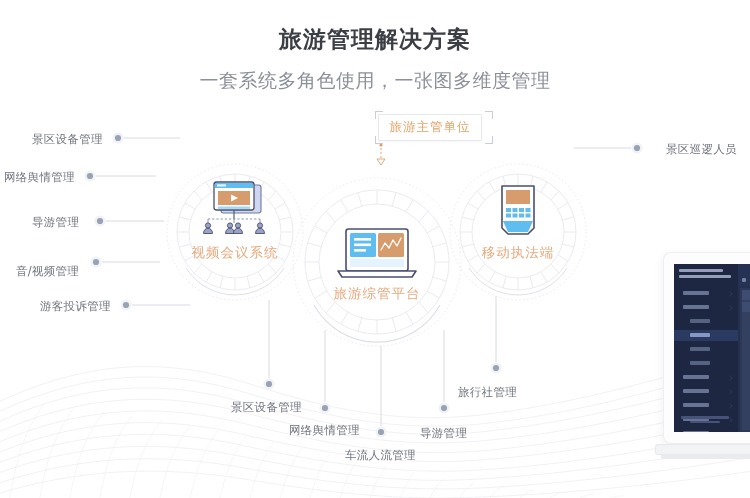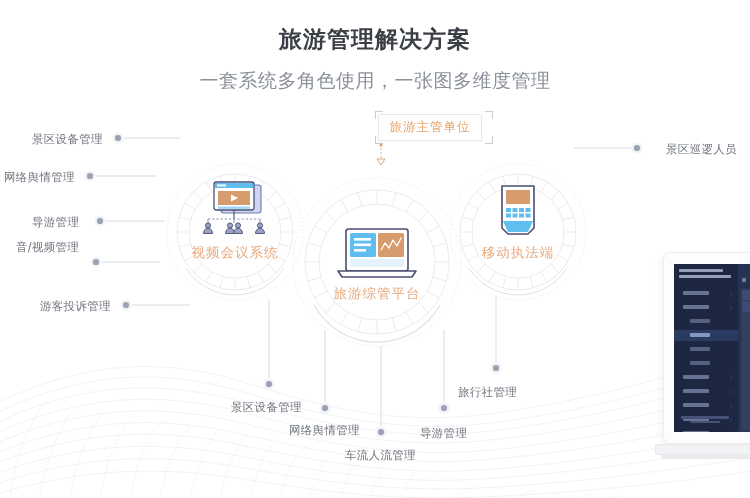--- a/index.html
+++ b/index.html
@@ -423,21 +423,21 @@
     </g>
   </svg>
 
   <div class="node-label" style="left:297px;top:285px;">旅游综管平台</div>
   <div class="node-label" style="left:155px;top:244px;">视频会议系统</div>
   <div class="node-label" style="left:438px;top:244px;">移动执法端</div>
 
   <div class="spoke" style="left:32px;top:132px;">景区设备管理</div>
   <div class="spoke" style="left:4px;top:170px;">网络舆情管理</div>
   <div class="spoke" style="left:32px;top:215px;">导游管理</div>
-  <div class="spoke" style="left:16px;top:240px;">音/视频管理</div>
+  <div class="spoke" style="left:16px;top:264px;">音/视频管理</div>
   <div class="spoke" style="left:40px;top:299px;">游客投诉管理</div>
 
   <div class="spoke" style="left:666px;top:142px;">景区巡逻人员</div>
 
   <div class="spoke" style="left:231px;top:400px;">景区设备管理</div>
   <div class="spoke" style="left:289px;top:423px;">网络舆情管理</div>
   <div class="spoke" style="left:345px;top:448px;">车流人流管理</div>
   <div class="spoke" style="left:420px;top:426px;">导游管理</div>
   <div class="spoke" style="left:458px;top:385px;">旅行社管理</div>
 

